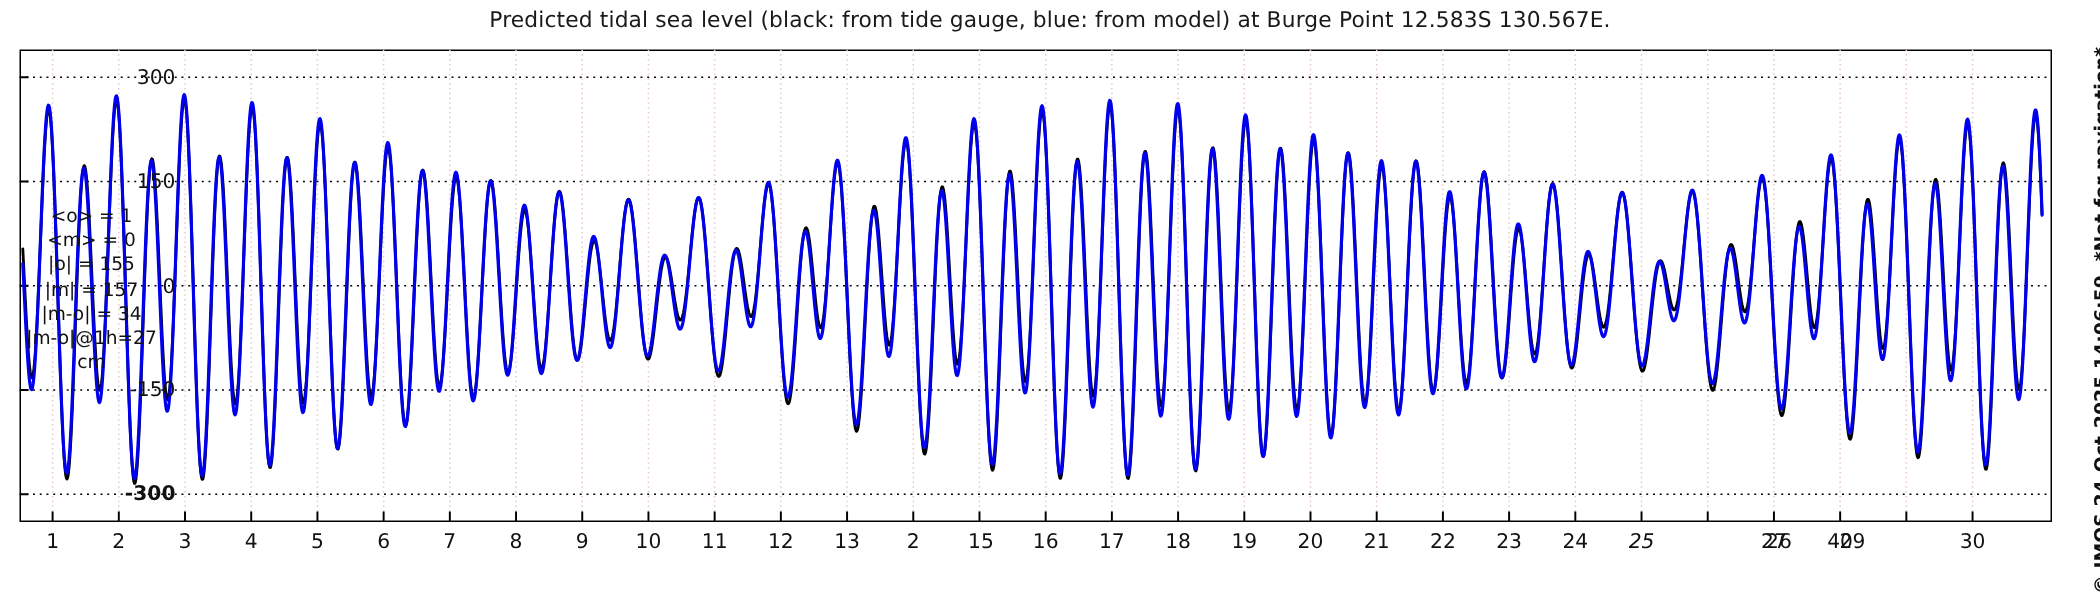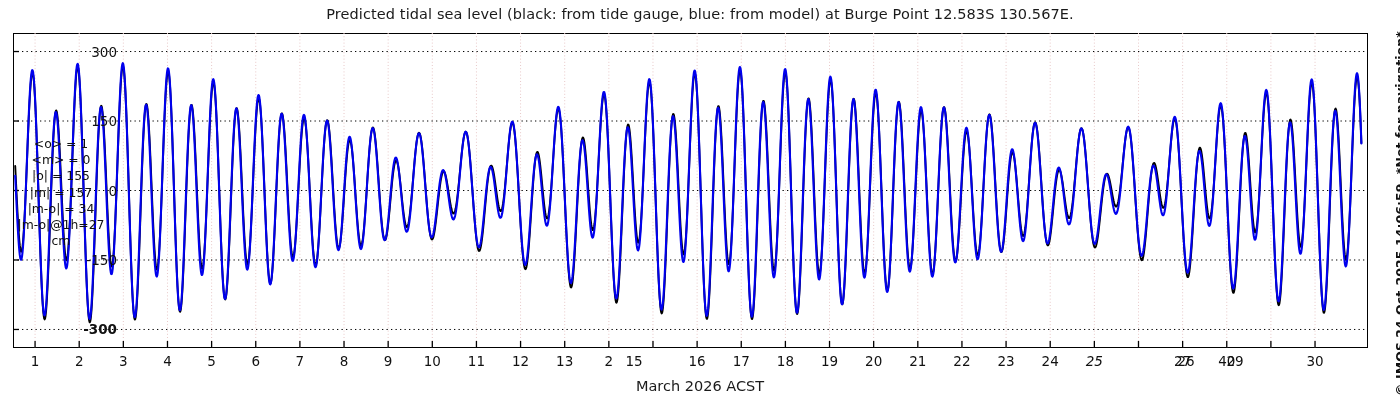--- a/index.html
+++ b/index.html
@@ -222,37 +222,36 @@
       <div class="xtick-label" style="left: 211.616px;">5</div>
       <div class="xtick-label" style="left: 255.752px;">6</div>
       <div class="xtick-label" style="left: 299.889px;">7</div>
       <div class="xtick-label" style="left: 344.026px;">8</div>
       <div class="xtick-label" style="left: 388.163px;">9</div>
       <div class="xtick-label" style="left: 432.3px;">10</div>
       <div class="xtick-label" style="left: 476.436px;">11</div>
       <div class="xtick-label" style="left: 520.573px;">12</div>
       <div class="xtick-label" style="left: 564.71px;">13</div>
       <div class="xtick-label" style="left: 608.847px;">2</div>
-      <div class="xtick-label" style="left: 634px;">15</div>
+      <div class="xtick-label" style="left: 654px;">15</div>
       <div class="xtick-label" style="left: 697.121px;">16</div>
       <div class="xtick-label" style="left: 741.257px;">17</div>
       <div class="xtick-label" style="left: 785.394px;">18</div>
       <div class="xtick-label" style="left: 829.531px;">19</div>
       <div class="xtick-label" style="left: 873.668px;">20</div>
       <div class="xtick-label" style="left: 917.805px;">21</div>
       <div class="xtick-label" style="left: 961.941px;">22</div>
       <div class="xtick-label" style="left: 1006.08px;">23</div>
       <div class="xtick-label" style="left: 1050.21px;">24</div>
       <div class="xtick-label" style="left: 1094.35px; font-style: italic;">25</div>
       <div class="xtick-label" style="left: 1186px;">26</div>
       <div class="xtick-label" style="left: 1182.63px;">27</div>
       <div class="xtick-label" style="left: 1226.76px;">40</div>
       <div class="xtick-label" style="left: 1235px;">29</div>
       <div class="xtick-label" style="left: 1315.04px;">30</div>
     </div>
 
-  <div class="xaxis-title">March 2026 ACST</div>
 
   <div class="credit">
     <span>© IMOS 24-Oct-2025 14:06:59. *Not for navigation*</span>
   </div>
 
 </div>
 
 </body></html>

